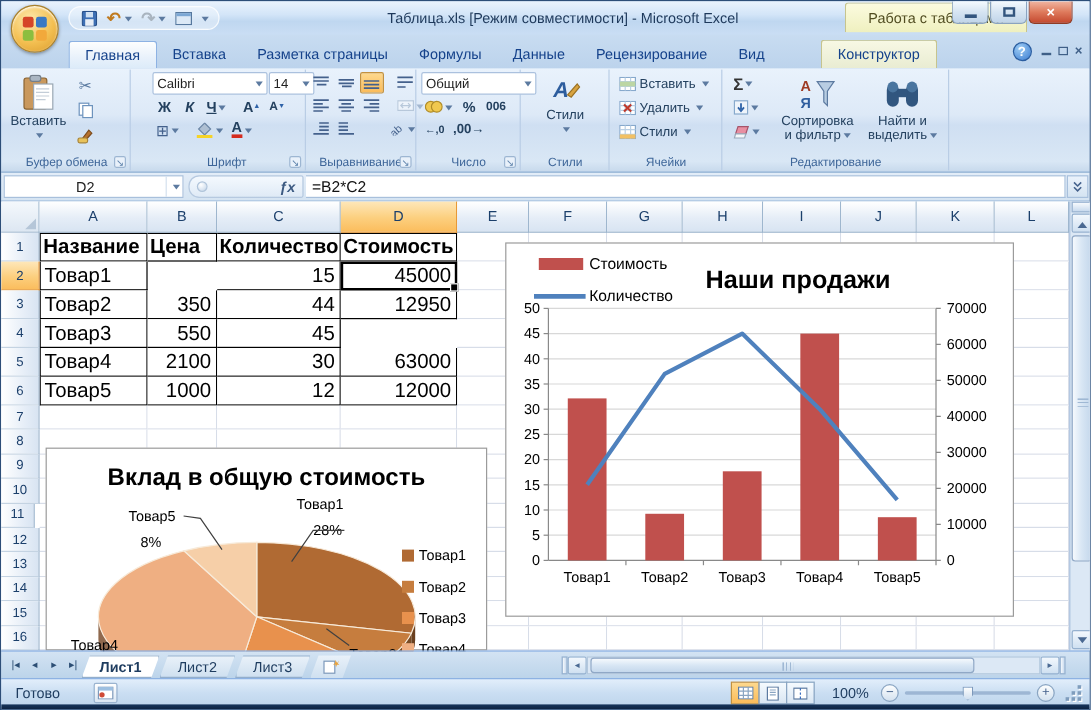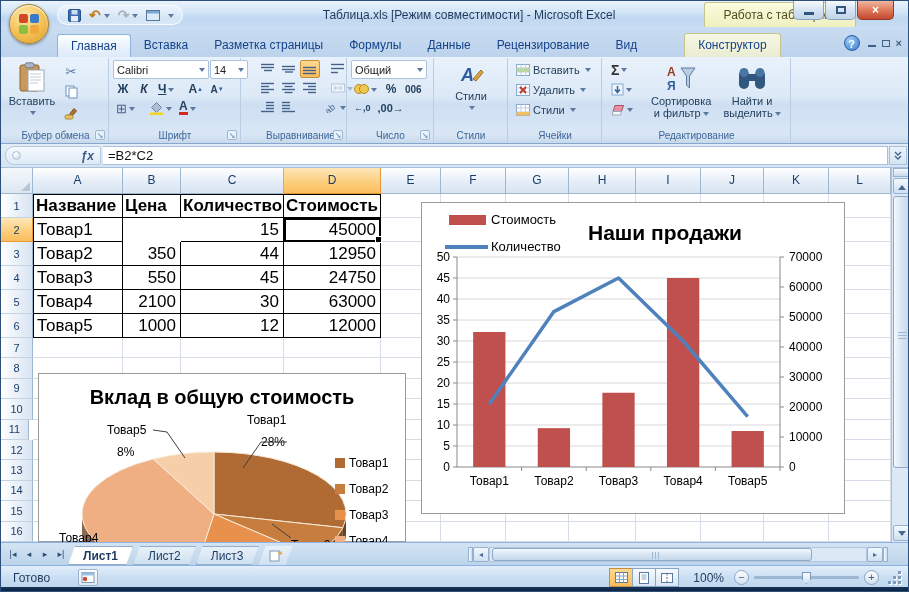--- a/index.html
+++ b/index.html
@@ -272,21 +272,21 @@
           <svg width="14" height="13" viewBox="0 0 14 13">
             <path d="M5 8 L10 1.5 L12.5 4 L8 9 Z" fill="#b5712e" stroke="#7d4c1d"></path>
             <rect x="1" y="8" width="8" height="4" rx="1.5" fill="#e8c25a" stroke="#a8853a"></rect>
           </svg>
         </span>
       </div>
       <div class="glabel">Буфер обмена</div>
       <span class="lnch">↘</span>
     </div>
 
-    <div class="rgroup" style="left:109px;width:131px">
+    <div class="rgroup" style="left:123px;width:131px">
       <div class="fnt-rows">
         <div class="rrow">
           <span class="combo" style="width:96px">
               <span>Calibri</span>
               <span class="dd"></span>
             </span>
           <span class="combo" style="width:38px">
               <span>14</span>
               <span class="dd"></span>
             </span>
@@ -424,21 +424,21 @@
             </span>
           </div>
         </div>
       <div class="glabel">Выравнивание</div>
       <span class="lnch">↘</span>
     </div>
 
     <div class="rgroup" style="left:347px;width:86px">
       <div class="num-rows">
         <div class="rrow">
-          <span class="combo" style="width:76px">
+          <span class="combo" style="width:96px">
               <span>Общий</span>
               <span class="dd"></span>
             </span>
         </div>
         <div class="rrow">
           <span class="sbtn">
             <svg width="15" height="12" viewBox="0 0 15 12">
               <circle cx="5" cy="6" r="4.5" fill="#f0c84f" stroke="#b08c28"></circle>
                 <circle cx="10" cy="6" r="4.5" fill="#f0c84f" stroke="#b08c28"></circle>
             </svg>
@@ -548,20 +548,26 @@
           </svg>
           <span class="b-label"><span>Найти и</span><br>
           <span>выделить</span><span class="dd"></span></span>
         </div>
       </div>
       <div class="glabel">Редактирование</div>
     </div>
   </div>
 
   <div class="fbar">
+    <div class="namebox">
+      <span class="nb-t">D2</span>
+      <span class="nb-dd">
+          <span class="dd"></span>
+        </span>
+    </div>
     <div class="fx-pill">
       <span class="fx-dot"></span>
       <span class="fx-b">ƒx</span>
     </div>
     <div class="f-input">
         <span>=B2*C2</span>
       </div>
     <div class="f-exp">
       <svg width="10" height="9" viewBox="0 0 10 9">
         <path d="M2 1 L5 4 L8 1 M2 5 L5 8 L8 5" fill="none" stroke="#44618c" stroke-width="1.3"></path>
@@ -602,21 +608,20 @@
       <div class="g-cell" style="left: 440px; top: 74px; width: 65px; height: 24px; line-height: 24px;"></div>
       <div class="g-cell" style="left: 505px; top: 74px; width: 63px; height: 24px; line-height: 24px;"></div>
       <div class="g-cell" style="left: 568px; top: 74px; width: 67px; height: 24px; line-height: 24px;"></div>
       <div class="g-cell" style="left: 635px; top: 74px; width: 65px; height: 24px; line-height: 24px;"></div>
       <div class="g-cell" style="left: 700px; top: 74px; width: 63px; height: 24px; line-height: 24px;"></div>
       <div class="g-cell" style="left: 763px; top: 74px; width: 65px; height: 24px; line-height: 24px;"></div>
       <div class="g-cell" style="left: 828px; top: 74px; width: 62px; height: 24px; line-height: 24px;"></div>
       <div class="g-cell tcell first tl" style="left: 32px; top: 98px; width: 90px; height: 24px; line-height: 24px;">Товар3</div>
       <div class="g-cell tcell tr" style="left: 122px; top: 98px; width: 58px; height: 24px; line-height: 24px;">550</div>
       <div class="g-cell tcell tr" style="left: 180px; top: 98px; width: 103px; height: 24px; line-height: 24px;">45</div>
-      <div class="g-cell tcell tr" style="left: 283px; top: 98px; width: 97px; height: 24px; line-height: 24px;">24750</div>
       <div class="g-cell" style="left: 380px; top: 98px; width: 60px; height: 24px; line-height: 24px;"></div>
       <div class="g-cell" style="left: 440px; top: 98px; width: 65px; height: 24px; line-height: 24px;"></div>
       <div class="g-cell" style="left: 505px; top: 98px; width: 63px; height: 24px; line-height: 24px;"></div>
       <div class="g-cell" style="left: 568px; top: 98px; width: 67px; height: 24px; line-height: 24px;"></div>
       <div class="g-cell" style="left: 635px; top: 98px; width: 65px; height: 24px; line-height: 24px;"></div>
       <div class="g-cell" style="left: 700px; top: 98px; width: 63px; height: 24px; line-height: 24px;"></div>
       <div class="g-cell" style="left: 763px; top: 98px; width: 65px; height: 24px; line-height: 24px;"></div>
       <div class="g-cell" style="left: 828px; top: 98px; width: 62px; height: 24px; line-height: 24px;"></div>
       <div class="g-cell tcell first tl" style="left: 32px; top: 122px; width: 90px; height: 24px; line-height: 24px;">Товар4</div>
       <div class="g-cell tcell tr" style="left: 122px; top: 122px; width: 58px; height: 24px; line-height: 24px;">2100</div>

